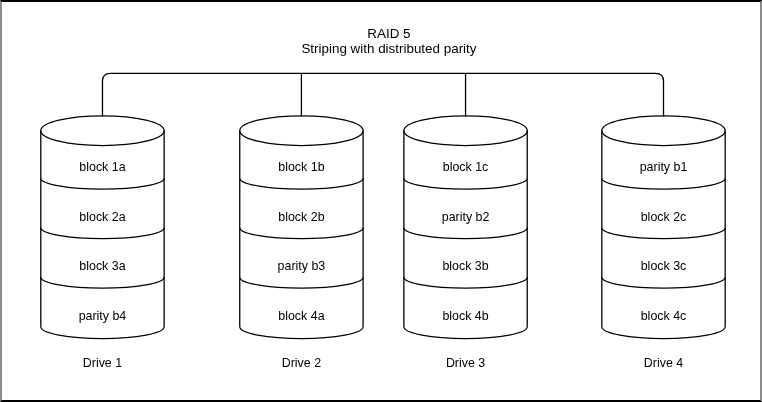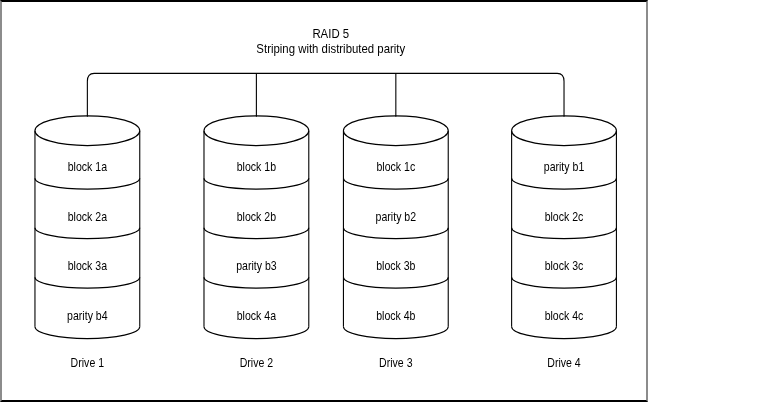--- a/index.html
+++ b/index.html
@@ -1,17 +1,17 @@
 <!DOCTYPE html>
 <html><head>
 <meta charset="utf-8">
 <style>
   html, body { margin: 0; padding: 0; background: #ffffff; }
   .frame {
-    width: 648px;
+    width: 762px;
     height: 402px;
     box-sizing: border-box;
     border-top: 2px solid #000000;
     border-bottom: 2px solid #000000;
     border-left: 2px solid #8c8c8c;
     border-right: 2px solid #8c8c8c;
     background: #ffffff;
     position: relative;
     overflow: hidden;
   }

